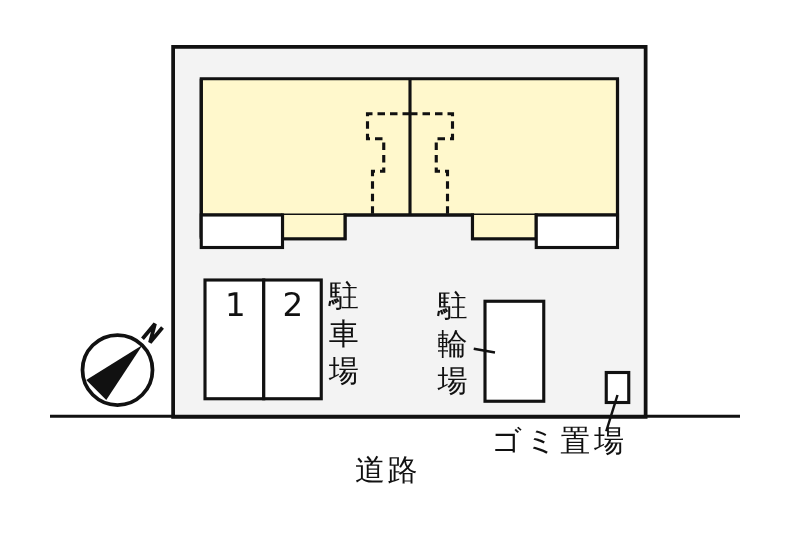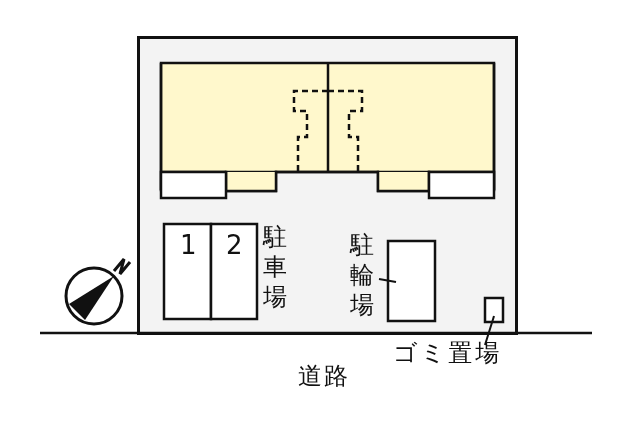--- a/index.html
+++ b/index.html
@@ -65,13 +65,13 @@
 </div>
 
 <div class="vlabel" style="left:348px; top:230px;">
   <span>駐</span>
   <span>輪</span>
   <span>場</span>
 </div>
 
 <div class="label" style="left:393px; top:341px; letter-spacing:3px;">ゴミ置場</div>
 
-<div class="label" style="left:298px; top:364px; letter-spacing:2px;">道路</div>
+<div class="label" style="left:284px; top:364px; letter-spacing:2px;">道路</div>
 
 </body></html>

